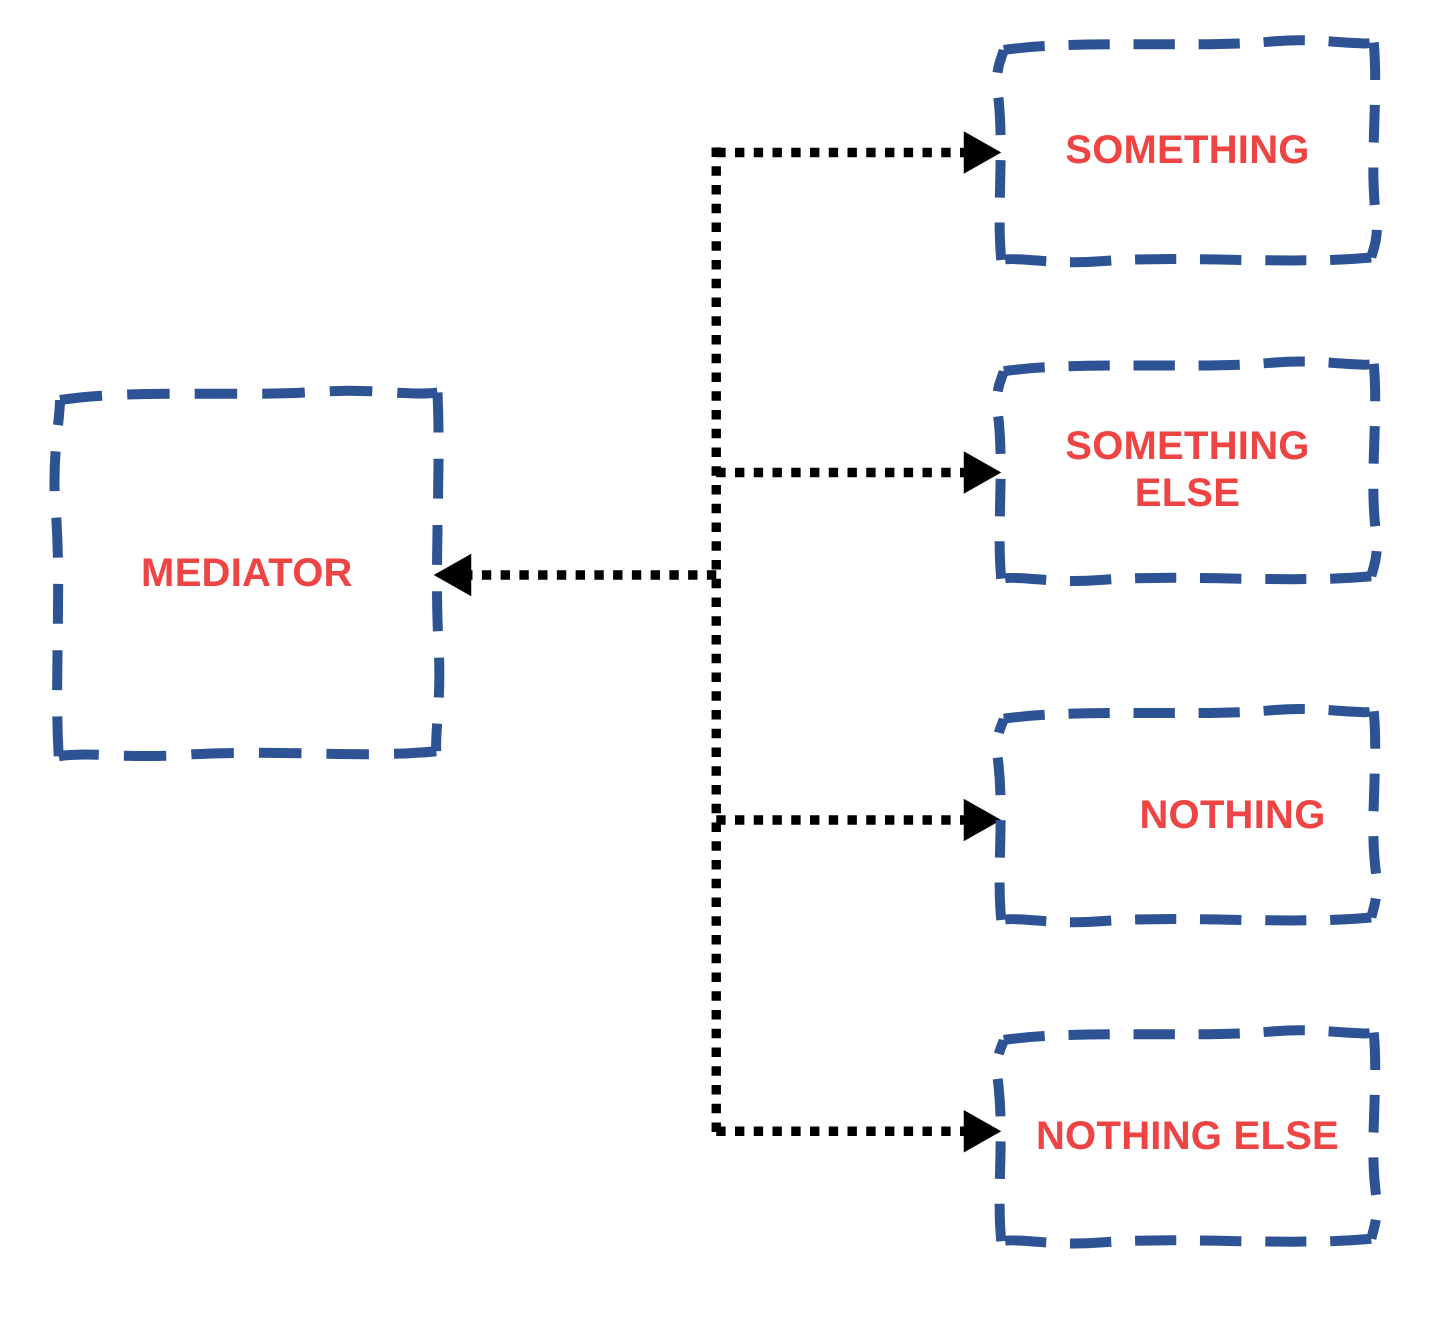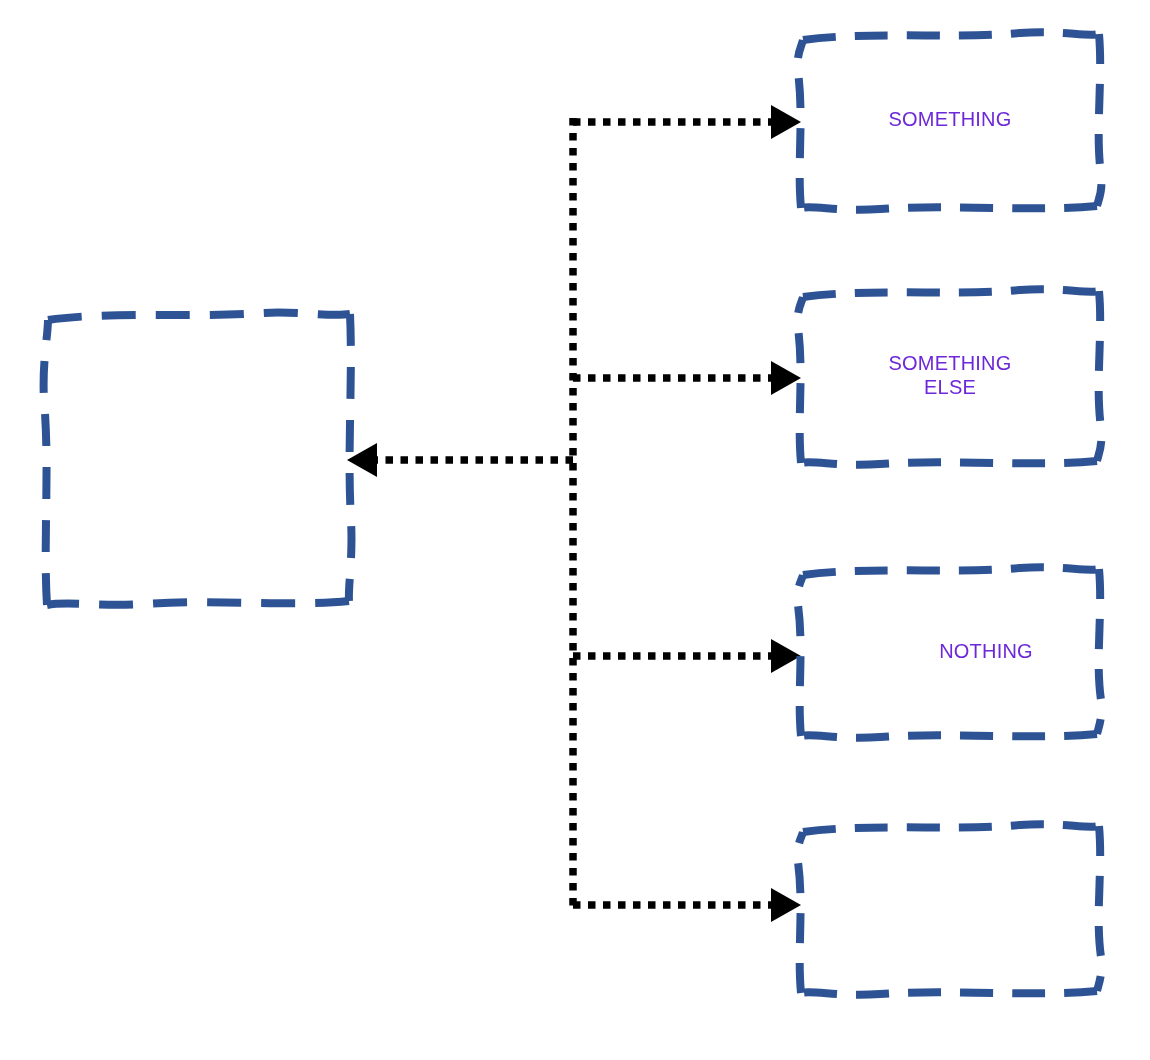--- a/index.html
+++ b/index.html
@@ -24,24 +24,24 @@
     top: 0;
     width: 1150px;
     height: 1060px;
   }
   .node-label {
     position: absolute;
     display: flex;
     align-items: center;
     justify-content: center;
     text-align: center;
-    color: #6d28d9;
+    color: #ef4444;
     font-family: "Liberation Sans", sans-serif;
-    font-size: 20px;
-    font-weight: 400;
+    font-size: 32px;
+    font-weight: 700;
     line-height: 1.18;
     letter-spacing: 0.2px;
     white-space: pre-line;
     pointer-events: none;
   }
   .node-hit {
     position: absolute;
     background: transparent;
   }
 </style>
@@ -105,26 +105,28 @@
 
     <g stroke="#2E5395" stroke-width="8" fill="none" stroke-linecap="butt">
       <path d="M 803,832 C 870,823 950,831 1020,825 C 1060,822 1086,829 1099,826" stroke-dasharray="33 19"></path>
       <path d="M 1099,826 C 1103,869 1095,915 1101,957 C 1103,975 1098,986 1097,991" stroke-dasharray="30 20"></path>
       <path d="M 1097,991 C 1030,997 950,989 880,994 C 840,997 814,990 801,993" stroke-dasharray="33 19"></path>
       <path d="M 801,993 C 797,952 804,907 798,862 C 796,844 802,837 803,832" stroke-dasharray="30 20"></path>
     </g>
   </svg>
 
   <div class="node-hit" style="left:45px; top:312px; width:305px; height:293px;"></div>
+  <div class="node-label" style="left:45px; top:312px; width:305px; height:293px;">MEDIATOR</div>
 
   <div class="node-hit" style="left:800px; top:33px; width:300px; height:174px;"></div>
   <div class="node-label" style="left:800px; top:33px; width:300px; height:174px;">SOMETHING</div>
 
   <div class="node-hit" style="left:800px; top:290px; width:300px; height:172px;"></div>
   <div class="node-label" style="left:800px; top:290px; width:300px; height:172px;">SOMETHING
 ELSE</div>
 
   <div class="node-hit" style="left:800px; top:568px; width:300px; height:167px;"></div>
   <div class="node-label" style="left:836px; top:568px; width:300px; height:167px;">NOTHING</div>
 
   <div class="node-hit" style="left:800px; top:825px; width:300px; height:167px;"></div>
+  <div class="node-label" style="left:800px; top:825px; width:300px; height:167px;">NOTHING ELSE</div>
 
 </div>
 
 </body></html>

